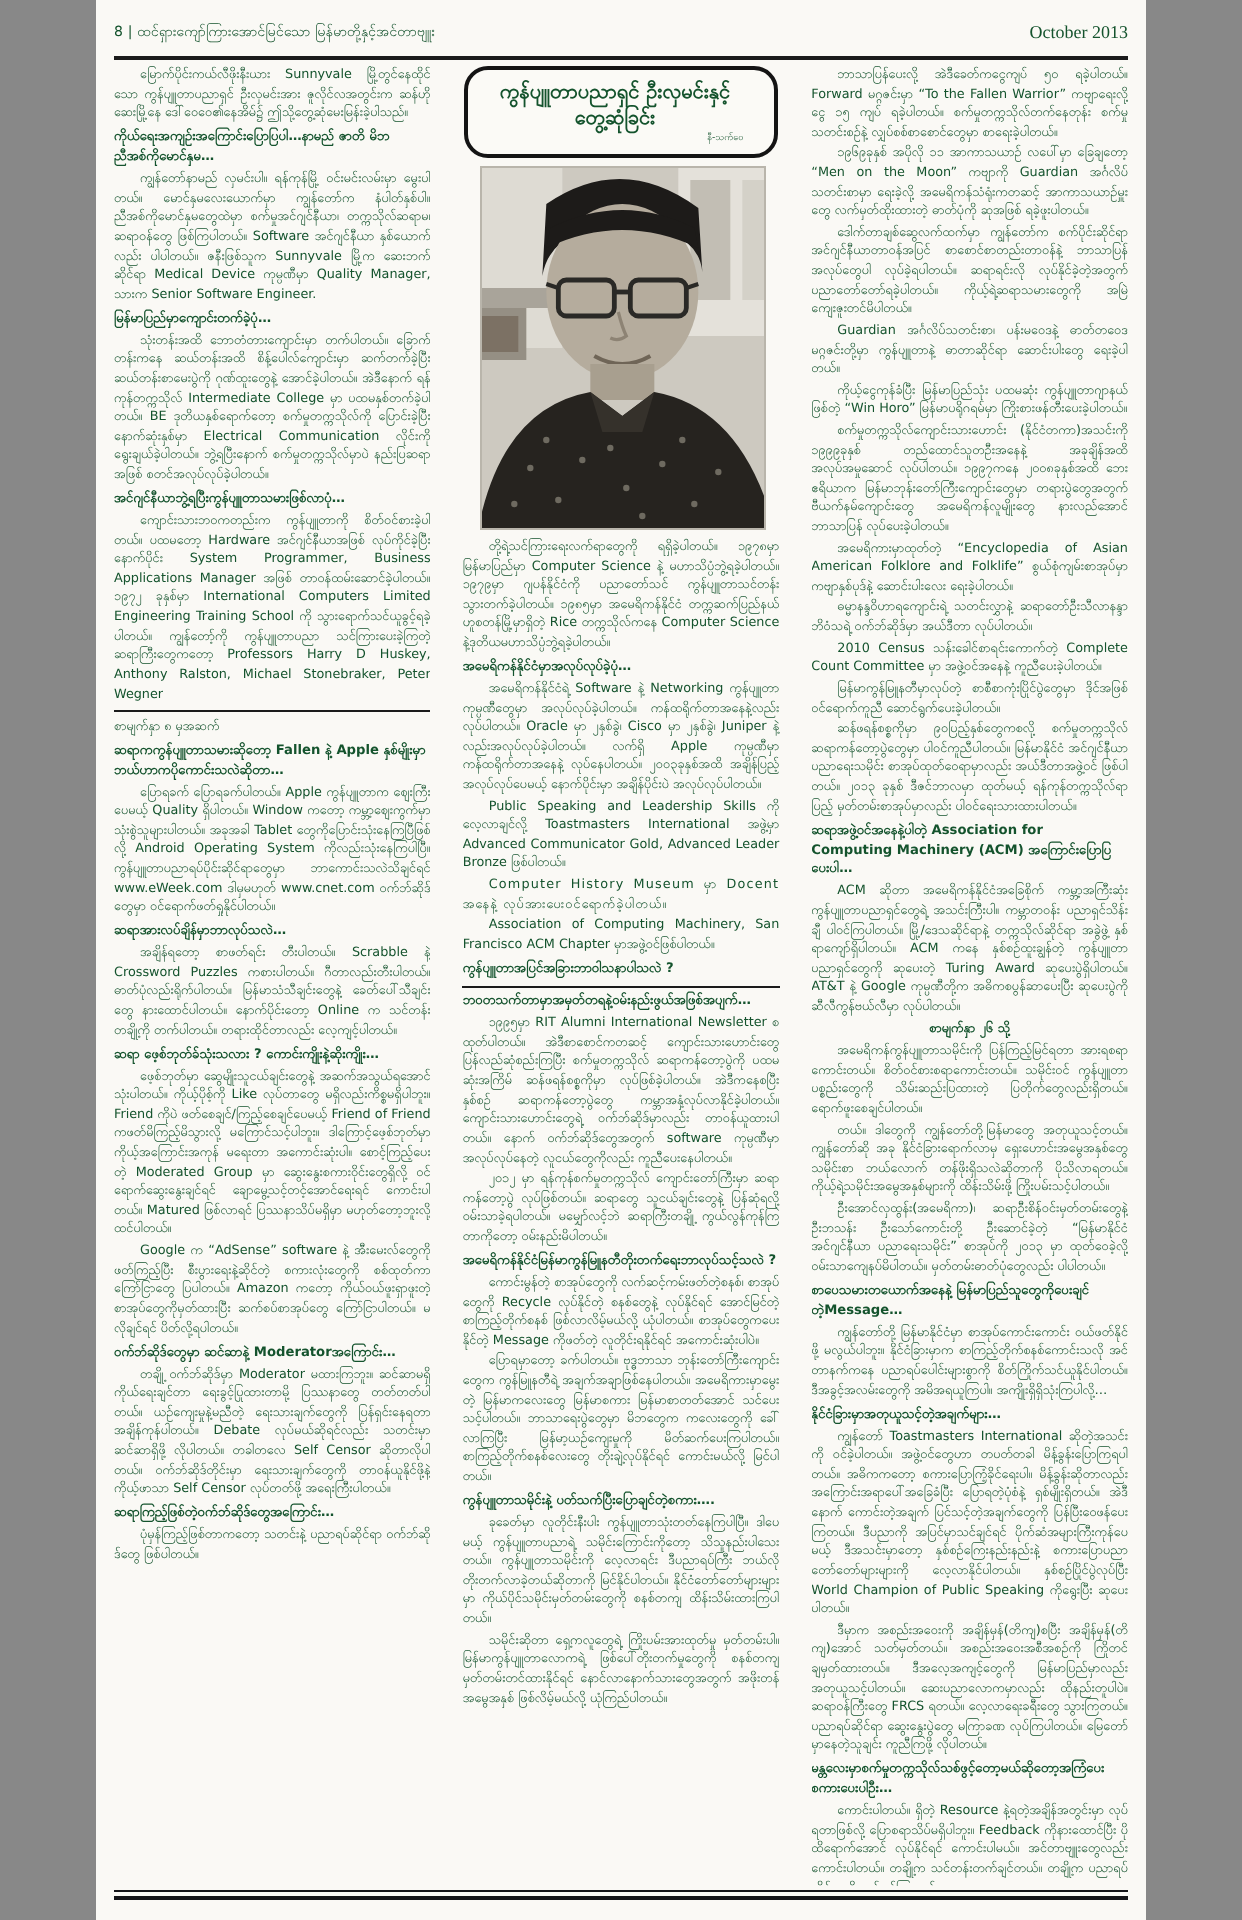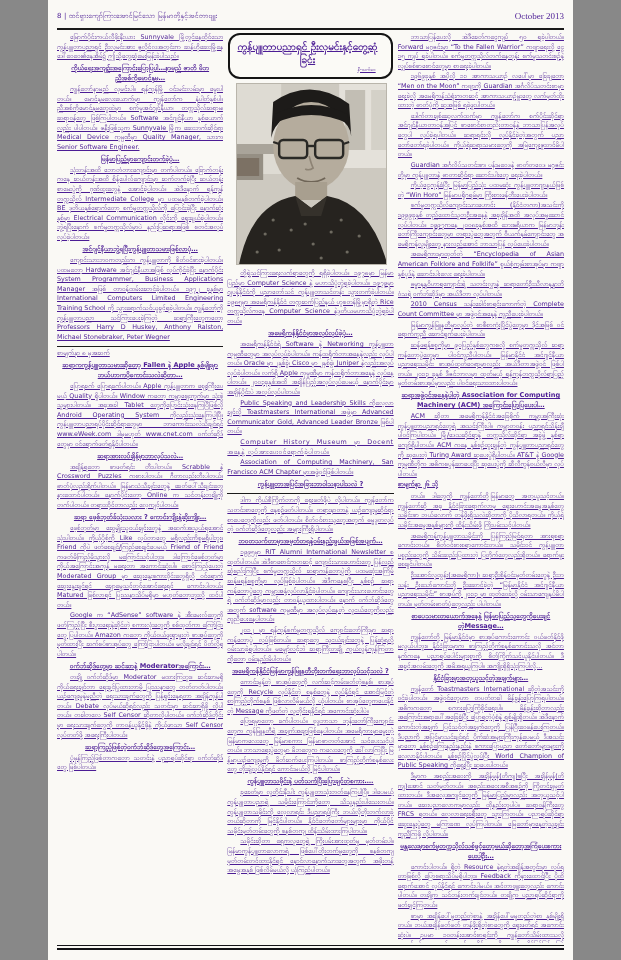--- a/index.html
+++ b/index.html
@@ -1,33 +1,33 @@
 <!DOCTYPE html>
 <html><head>
 <meta charset="utf-8">
 <style>
   html,body{margin:0;padding:0;background:#888;}
   .page{
     position:relative;width:525px;height:960px;margin:0 auto;
-    background:#faf9f5;color:#4c1d95;
+    background:#faf9f5;color:#14532d;
     font-family:"DejaVu Sans","Liberation Sans",sans-serif;
     overflow:hidden;
   }
   
   .hdr{position:absolute;top:11px;left:9px;right:9px;display:flex;justify-content:space-between;align-items:flex-end;}
   .hdr-left{font-size:7px;letter-spacing:.1px;}
   .hdr-right{font-size:9px;font-family:"Liberation Serif","DejaVu Serif",serif;}
   .hdr-rule{position:absolute;top:28px;left:9px;right:9px;border-top:2px solid #1b1b1b;}
   
-  .content{position:absolute;top:33px;left:9px;right:9px;bottom:17px;display:flex;gap:4px;overflow:hidden;text-decoration:underline;}
+  .content{position:absolute;top:33px;left:9px;right:9px;bottom:17px;display:flex;gap:16px;overflow:hidden;}
   .col{flex:1 1 0;min-width:0;overflow:hidden;text-align:justify;font-size:6.4px;line-height:1.5;}
   .col p{margin:0 0 1px 0;text-indent:13px;}
-  .col p.head{font-weight:bold;text-indent:0;margin:2.5px 0 1px 0;font-size:6.6px;text-align:center;}
+  .col p.head{font-weight:bold;text-indent:0;margin:2.5px 0 1px 0;font-size:6.6px;text-align:left;}
   .col p.note{text-indent:0;margin:2px 0;}
-  .col p.cont{text-indent:0;text-align:left;font-weight:bold;margin:1px 0 2px 0;}
+  .col p.cont{text-indent:0;text-align:center;font-weight:bold;margin:1px 0 2px 0;}
   .col p.spread{letter-spacing:.6px;}
   .col p.final b{font-weight:bold;margin-top:28px;}
   .col .rule{border-top:1.5px solid #1b1b1b;margin:3px 0 2.5px 0;height:0;}
   
   .title-box{
     border:2px solid #141414;border-radius:12px;background:#fbfaf6;
     margin:0 1px 4px 1px;padding:6px 13px 3px 7px;
   }
   .title-box .ttl{font-weight:bold;font-size:10px;line-height:1.25;text-align:center;text-indent:0;margin:0;}
   .title-box .byl{font-size:4.6px;text-align:right;text-indent:0;margin:1px 2px 0 0;}
@@ -123,21 +123,20 @@
       </div>
       <div>
           <p class="para">တို့ရဲ့သင်ကြားရေးလက်ရာတွေကို ရရှိခဲ့ပါတယ်။ ၁၉၇၈မှာ မြန်မာပြည်မှာ Computer Science နဲ့ မဟာသိပ္ပံဘွဲ့ရခဲ့ပါတယ်။ ၁၉၇၉မှာ ဂျပန်နိုင်ငံကို ပညာတော်သင် ကွန်ပျူတာသင်တန်း သွားတက်ခဲ့ပါတယ်။ ၁၉၈၅မှာ အမေရိကန်နိုင်ငံ တက္ကဆက်ပြည်နယ် ဟူစတန်မြို့မှာရှိတဲ့ Rice တက္ကသိုလ်ကနေ Computer Science နဲ့ဒုတိယမဟာသိပ္ပံဘွဲ့ရခဲ့ပါတယ်။</p>
           <p class="head">အမေရိကန်နိုင်ငံမှာအလုပ်လုပ်ခဲ့ပုံ…</p>
           <p class="para">အမေရိကန်နိုင်ငံရဲ့ Software နဲ့ Networking ကွန်ပျူတာကုမ္ပဏီတွေမှာ အလုပ်လုပ်ခဲ့ပါတယ်။ ကန်ထရိုက်တာအနေနဲ့လည်း လုပ်ပါတယ်။ Oracle မှာ ၂နှစ်ခွဲ၊ Cisco မှာ ၂နှစ်ခွဲ၊ Juniper နဲ့လည်းအလုပ်လုပ်ခဲ့ပါတယ်။ လက်ရှိ Apple ကုမ္ပဏီမှာ ကန်ထရိုက်တာအနေနဲ့ လုပ်နေပါတယ်။ ၂၀၀၃ခုနှစ်အထိ အချိန်ပြည့်အလုပ်လုပ်ပေမယ့် နောက်ပိုင်းမှာ အချိန်ပိုင်းပဲ အလုပ်လုပ်ပါတယ်။</p>
           <p class="para">Public Speaking and Leadership Skills ကိုလေ့လာချင်လို့ Toastmasters International အဖွဲ့မှာ Advanced Communicator Gold, Advanced Leader Bronze ဖြစ်ပါတယ်။</p>
           <p class="para spread">Computer History Museum မှာ Docent အနေနဲ့ လုပ်အားပေးဝင်ရောက်ခဲ့ပါတယ်။</p>
           <p class="para">Association of Computing Machinery, San Francisco ACM Chapter မှာအဖွဲ့ဝင်ဖြစ်ပါတယ်။</p>
           <p class="head">ကွန်ပျူတာအပြင်အခြားဘာဝါသနာပါသလဲ ?</p>
           <div class="rule"></div>
-          <p class="para">ဒါက ကိုယ်စီကြိုက်တာကို ရွေးဖတ်ဖို့ပဲ လိုပါတယ်။ ကျွန်တော်က သတင်းစာတွေကို နေ့စဉ်ဖတ်ပါတယ်။ တရားနာတာနဲ့ ယဉ်ကျေးမှုဆိုင်ရာ စာပေတွေကိုလည်း ဖတ်ပါတယ်။ စိတ်ဝင်စားသူတွေအတွက် ဓမ္မဒူတလုပ်တဲ့ ဝက်ဘ်ဆိုဒ်တွေလည်း အများကြီးရှိပါတယ်။</p>
           <p class="head">ဘဝတသက်တာမှာအမှတ်တရနဲ့ဝမ်းနည်းဖွယ်အဖြစ်အပျက်…</p>
           <p class="para">၁၉၉၅မှာ RIT Alumni International Newsletter စထုတ်ပါတယ်။ အဲဒီစာစောင်ကတဆင့် ကျောင်းသားဟောင်းတွေ ပြန်လည်ဆုံစည်းကြပြီး စက်မှုတက္ကသိုလ် ဆရာကန်တော့ပွဲကို ပထမဆုံးအကြိမ် ဆန်ဖရန်စစ္စကိုမှာ လုပ်ဖြစ်ခဲ့ပါတယ်။ အဲဒီကနေစပြီး နှစ်စဉ် ဆရာကန်တော့ပွဲတွေ ကမ္ဘာအနှံ့လုပ်လာနိုင်ခဲ့ပါတယ်။ ကျောင်းသားဟောင်းတွေရဲ့ ဝက်ဘ်ဆိုဒ်မှာလည်း တာဝန်ယူထားပါတယ်။ နောက် ဝက်ဘ်ဆိုဒ်တွေအတွက် software ကုမ္ပဏီမှာ အလုပ်လုပ်နေတဲ့ လူငယ်တွေကိုလည်း ကူညီပေးနေပါတယ်။</p>
           <p class="para">၂၀၁၂ မှာ ရန်ကုန်စက်မှုတက္ကသိုလ် ကျောင်းတော်ကြီးမှာ ဆရာကန်တော့ပွဲ လုပ်ဖြစ်တယ်။ ဆရာတွေ သူငယ်ချင်းတွေနဲ့ ပြန်ဆုံရလို့ ဝမ်းသာခဲ့ရပါတယ်။ မမျှော်လင့်ဘဲ ဆရာကြီးတချို့ ကွယ်လွန်ကုန်ကြတာကိုတော့ ဝမ်းနည်းမိပါတယ်။</p>
           <p class="head">အမေရိကန်နိုင်ငံမြန်မာကွန်မြူနတီတိုးတက်ရေးဘာလုပ်သင့်သလဲ ?</p>
           <p class="para">ကောင်းမွန်တဲ့ စာအုပ်တွေကို လက်ဆင့်ကမ်းဖတ်တဲ့စနစ်၊ စာအုပ်တွေကို Recycle လုပ်နိုင်တဲ့ စနစ်တွေနဲ့ လုပ်နိုင်ရင် အောင်မြင်တဲ့ စာကြည့်တိုက်စနစ် ဖြစ်လာလိမ့်မယ်လို့ ယုံပါတယ်။ စာအုပ်တွေကပေးနိုင်တဲ့ Message ကိုဖတ်တဲ့ လူတိုင်းရနိုင်ရင် အကောင်းဆုံးပါပဲ။</p>
           <p class="para">ပြောရမှာတော့ ခက်ပါတယ်။ ဗုဒ္ဓဘာသာ ဘုန်းတော်ကြီးကျောင်းတွေက ကွန်မြူနတီရဲ့ အချက်အချာဖြစ်နေပါတယ်။ အမေရိကားမှာမွေးတဲ့ မြန်မာကလေးတွေ မြန်မာစကား မြန်မာစာတတ်အောင် သင်ပေးသင့်ပါတယ်။ ဘာသာရေးပွဲတွေမှာ မိဘတွေက ကလေးတွေကို ခေါ်လာကြပြီး မြန်မာ့ယဉ်ကျေးမှုကို မိတ်ဆက်ပေးကြပါတယ်။ စာကြည့်တိုက်စနစ်လေးတွေ တိုးချဲ့လုပ်နိုင်ရင် ကောင်းမယ်လို့ မြင်ပါတယ်။</p>
           <p class="head">ကွန်ပျူတာသမိုင်းနဲ့ ပတ်သက်ပြီးပြောချင်တဲ့စကား….</p>
           <p class="para">ခုခေတ်မှာ လူတိုင်းနီးပါး ကွန်ပျူတာသုံးတတ်နေကြပါပြီ။ ဒါပေမယ့် ကွန်ပျူတာပညာရဲ့ သမိုင်းကြောင်းကိုတော့ သိသူနည်းပါသေးတယ်။ ကွန်ပျူတာသမိုင်းကို လေ့လာရင်း ဒီပညာရပ်ကြီး ဘယ်လိုတိုးတက်လာခဲ့တယ်ဆိုတာကို မြင်နိုင်ပါတယ်။ နိုင်ငံတော်တော်များများမှာ ကိုယ်ပိုင်သမိုင်းမှတ်တမ်းတွေကို စနစ်တကျ ထိန်းသိမ်းထားကြပါတယ်။</p>
           <p class="para">သမိုင်းဆိုတာ ရှေ့ကလူတွေရဲ့ ကြိုးပမ်းအားထုတ်မှု မှတ်တမ်းပါ။ မြန်မာကွန်ပျူတာလောကရဲ့ ဖြစ်ပေါ်တိုးတက်မှုတွေကို စနစ်တကျ မှတ်တမ်းတင်ထားနိုင်ရင် နောင်လာနောက်သားတွေအတွက် အဖိုးတန်အမွေအနှစ် ဖြစ်လိမ့်မယ်လို့ ယုံကြည်ပါတယ်။</p>
         </div>
@@ -151,22 +150,22 @@
         <p class="para">ကိုယ့်ငွေကုန်ခံပြီး မြန်မာပြည်သုံး ပထမဆုံး ကွန်ပျူတာဂျာနယ်ဖြစ်တဲ့ “Win Horo” မြန်မာပရိုဂရမ်မှာ ကြိုးစားဖန်တီးပေးခဲ့ပါတယ်။</p>
         <p class="para">စက်မှုတက္ကသိုလ်ကျောင်းသားဟောင်း (နိုင်ငံတကာ)အသင်းကို ၁၉၉၉ခုနှစ် တည်ထောင်သူတဦးအနေနဲ့ အခုချိန်အထိ အလုပ်အမှုဆောင် လုပ်ပါတယ်။ ၁၉၉၇ကနေ ၂၀၀၈ခုနှစ်အထိ ဘေးဧရိယာက မြန်မာဘုန်းတော်ကြီးကျောင်းတွေမှာ တရားပွဲတွေအတွက် ဗီယက်နမ်ကျောင်းတွေ အမေရိကန်လူမျိုးတွေ နားလည်အောင် ဘာသာပြန် လုပ်ပေးခဲ့ပါတယ်။</p>
         <p class="para">အမေရိကားမှာထုတ်တဲ့ “Encyclopedia of Asian American Folklore and Folklife” စွယ်စုံကျမ်းစာအုပ်မှာ ကဗျာနှစ်ပုဒ်နဲ့ ဆောင်းပါးလေး ရေးခဲ့ပါတယ်။</p>
         <p class="para">ဓမ္မာနန္ဒဝိဟာရကျောင်းရဲ့ သတင်းလွှာနဲ့ ဆရာတော်ဦးသီလာနန္ဒာဘိဝံသရဲ့ ဝက်ဘ်ဆိုဒ်မှာ အယ်ဒီတာ လုပ်ပါတယ်။</p>
         <p class="para">2010 Census သန်းခေါင်စာရင်းကောက်တဲ့ Complete Count Committee မှာ အဖွဲ့ဝင်အနေနဲ့ ကူညီပေးခဲ့ပါတယ်။</p>
         <p class="para">မြန်မာကွန်မြူနတီမှာလုပ်တဲ့ စာစီစာကုံးပြိုင်ပွဲတွေမှာ ဒိုင်အဖြစ် ဝင်ရောက်ကူညီ ဆောင်ရွက်ပေးခဲ့ပါတယ်။</p>
         <p class="para">ဆန်ဖရန်စစ္စကိုမှာ ၉၀ပြည့်နှစ်တွေကစလို့ စက်မှုတက္ကသိုလ် ဆရာကန်တော့ပွဲတွေမှာ ပါဝင်ကူညီပါတယ်။ မြန်မာနိုင်ငံ အင်ဂျင်နီယာပညာရေးသမိုင်း စာအုပ်ထုတ်ဝေရာမှာလည်း အယ်ဒီတာအဖွဲ့ဝင် ဖြစ်ပါတယ်။ ၂၀၁၃ ခုနှစ် ဒီဇင်ဘာလမှာ ထုတ်မယ့် ရန်ကုန်တက္ကသိုလ်ရာပြည့် မှတ်တမ်းစာအုပ်မှာလည်း ပါဝင်ရေးသားထားပါတယ်။</p>
         <p class="head">ဆရာအဖွဲ့ဝင်အနေနဲ့ပါတဲ့ Association for Computing Machinery (ACM) အကြောင်းပြောပြပေးပါ…</p>
         <p class="para">ACM ဆိုတာ အမေရိကန်နိုင်ငံအခြေစိုက် ကမ္ဘာ့အကြီးဆုံး ကွန်ပျူတာပညာရှင်တွေရဲ့ အသင်းကြီးပါ။ ကမ္ဘာတဝန်း ပညာရှင်သိန်းချီ ပါဝင်ကြပါတယ်။ မြို့/ဒေသဆိုင်ရာနဲ့ တက္ကသိုလ်ဆိုင်ရာ အခွဲဖွဲ့ နှစ်ရာကျော်ရှိပါတယ်။ ACM ကနေ နှစ်စဉ်ထူးချွန်တဲ့ ကွန်ပျူတာပညာရှင်တွေကို ဆုပေးတဲ့ Turing Award ဆုပေးပွဲရှိပါတယ်။ AT&amp;T နဲ့ Google ကုမ္ပဏီတို့က အဓိကစပွန်ဆာပေးပြီး ဆုပေးပွဲကို ဆီလီကွန်ဗယ်လီမှာ လုပ်ပါတယ်။</p>
         <p class="cont">စာမျက်နှာ ၂၆ သို့</p>
+        <p class="para">အမေရိကန်ကွန်ပျူတာသမိုင်းကို ပြန်ကြည့်မြင်ရတာ အားရစရာကောင်းတယ်။ စိတ်ဝင်စားစရာကောင်းတယ်။ သမိုင်းဝင် ကွန်ပျူတာပစ္စည်းတွေကို သိမ်းဆည်းပြထားတဲ့ ပြတိုက်တွေလည်းရှိတယ်။ ရောက်ဖူးစေချင်ပါတယ်။</p>
         <p class="para">တယ်။ ဒါတွေကို ကျွန်တော်တို့မြန်မာတွေ အတုယူသင့်တယ်။ ကျွန်တော်ဆို အခု နိုင်ငံခြားရောက်လာမှ ရှေးဟောင်းအမွေအနှစ်တွေ သမိုင်းစာ ဘယ်လောက် တန်ဖိုးရှိသလဲဆိုတာကို ပိုသိလာရတယ်။ ကိုယ့်ရဲ့သမိုင်းအမွေအနှစ်များကို ထိန်းသိမ်းဖို့ ကြိုးပမ်းသင့်ပါတယ်။</p>
-        <p class="para">အမေရိကန်ကွန်ပျူတာသမိုင်းကို ပြန်ကြည့်မြင်ရတာ အားရစရာကောင်းတယ်။ စိတ်ဝင်စားစရာကောင်းတယ်။ သမိုင်းဝင် ကွန်ပျူတာပစ္စည်းတွေကို သိမ်းဆည်းပြထားတဲ့ ပြတိုက်တွေလည်းရှိတယ်။ ရောက်ဖူးစေချင်ပါတယ်။</p>
         <p class="para">ဦးအောင်လှထွန်း(အမေရိကာ)၊ ဆရာဦးစိန်ဝင်းမှတ်တမ်းတွေနဲ့ ဦးဘသန်း ဦးသော်ကောင်းတို့ ဦးဆောင်ခဲ့တဲ့ “မြန်မာနိုင်ငံ အင်ဂျင်နီယာ ပညာရေးသမိုင်း” စာအုပ်ကို ၂၀၁၃ မှာ ထုတ်ဝေခဲ့လို့ ဝမ်းသာကျေနပ်မိပါတယ်။ မှတ်တမ်းဓာတ်ပုံတွေလည်း ပါပါတယ်။</p>
         <p class="head">စာပေသမားတယောက်အနေနဲ့ မြန်မာပြည်သူတွေကိုပေးချင်တဲ့Message…</p>
         <p class="para">ကျွန်တော်တို့ မြန်မာနိုင်ငံမှာ စာအုပ်ကောင်းကောင်း ဝယ်ဖတ်နိုင်ဖို့ မလွယ်ပါဘူး။ နိုင်ငံခြားမှာက စာကြည့်တိုက်စနစ်ကောင်းသလို အင်တာနက်ကနေ ပညာရပ်ပေါင်းများစွာကို စိတ်ကြိုက်သင်ယူနိုင်ပါတယ်။ ဒီအခွင့်အလမ်းတွေကို အမိအရယူကြပါ။ အကျိုးရှိရှိသုံးကြပါလို့…</p>
         <p class="head">နိုင်ငံခြားမှာအတုယူသင့်တဲ့အချက်များ…</p>
         <p class="para">ကျွန်တော် Toastmasters International ဆိုတဲ့အသင်းကို ဝင်ခဲ့ပါတယ်။ အဖွဲ့ဝင်တွေဟာ တပတ်တခါ မိန့်ခွန်းပြောကြရပါတယ်။ အဓိကကတော့ စကားပြောကြံ့ခိုင်ရေးပါ။ မိန့်ခွန်းဆိုတာလည်း အကြောင်းအရာပေါ်အခြေခံပြီး ပြောရတဲ့ပုံစံနဲ့ ရှစ်မျိုးရှိတယ်။ အဲဒီနောက် ကောင်းတဲ့အချက် ပြင်သင့်တဲ့အချက်တွေကို ပြန်ပြီးဝေဖန်ပေးကြတယ်။ ဒီပညာကို အပြင်မှာသင်ချင်ရင် ပိုက်ဆံအများကြီးကုန်ပေမယ့် ဒီအသင်းမှာတော့ နှစ်စဉ်ကြေးနည်းနည်းနဲ့ စကားပြောပညာ တော်တော်များများကို လေ့လာနိုင်ပါတယ်။ နှစ်စဉ်ပြိုင်ပွဲလုပ်ပြီး World Champion of Public Speaking ကိုရွေးပြီး ဆုပေးပါတယ်။</p>
         <p class="para">ဒီမှာက အစည်းအဝေးကို အချိန်မှန်(တိကျ)စပြီး အချိန်မှန်(တိကျ)အောင် သတ်မှတ်တယ်။ အစည်းအဝေးအစီအစဉ်ကို ကြိုတင်ချမှတ်ထားတယ်။ ဒီအလေ့အကျင့်တွေကို မြန်မာပြည်မှာလည်း အတုယူသင့်ပါတယ်။ ဆေးပညာလောကမှာလည်း ထိုနည်းတူပါပဲ။ ဆရာဝန်ကြီးတွေ FRCS ရတယ်။ လေ့လာရေးခရီးတွေ သွားကြတယ်။ ပညာရပ်ဆိုင်ရာ ဆွေးနွေးပွဲတွေ မကြာခဏ လုပ်ကြပါတယ်။ မြေတော်မှာနေတဲ့သူချင်း ကူညီကြဖို့ လိုပါတယ်။</p>
         <p class="head">မန္တလေးမှာစက်မှုတက္ကသိုလ်သစ်ဖွင့်တော့မယ်ဆိုတော့အကြံပေးစကားပေးပါဦး…</p>
         <p class="para">ကောင်းပါတယ်။ ရှိတဲ့ Resource နဲ့ရတဲ့အချိန်အတွင်းမှာ လုပ်ရတာဖြစ်လို့ ပြောစရာသိပ်မရှိပါဘူး။ Feedback ကိုနားထောင်ပြီး ပိုထိရောက်အောင် လုပ်နိုင်ရင် ကောင်းပါမယ်။ အင်တာဗျူးတွေလည်း ကောင်းပါတယ်။ တချို့က သင်တန်းတက်ချင်တယ်။ တချို့က ပညာရပ်ဆိုင်ရာကို ဖတ်ချင်ကြတယ်။</p>
         <p class="para">စာမှာ အချိန်ပေါ်မူတည်တဲ့စာနဲ့ အချိန်ပေါ်မမူတည်တဲ့စာ နှစ်မျိုးရှိတယ်။ ဘယ်အချိန်ဖတ်ဖတ် တန်ဖိုးရှိတဲ့စာတွေကို ရွေးဖတ်ရင် အကောင်းဆုံးပဲ။ ဥပမာ ၁၀တန်းအောင်စာရင်းကို ကျွန်တော်သိမ်းထားသလို သူငယ်ချင်းတယောက်ကလည်း သိမ်းထားလို့ ဘယ်အချိန်ဖြစ်ဖြစ် ပြန်ကြည့်လို့ရတယ်။ နောင်နှစ်ပေါင်း ၃၀-၄၀အထိ ပြန်ဖတ်လို့ အကျိုးရှိနေမယ့် စာတွေကရှားပါတယ်။ Gem တရာ ပန်းနိုင်ခဲ့ရင် အကောင်းဆုံးပေါ့ဗျာ။</p>
         <p class="para final">အင်တာဗျူးခွင့်ပေးသည့် <b>ဦးလှမင်း</b>အားအထူးကျေးဇူးတင်ပါသည်။</p>

